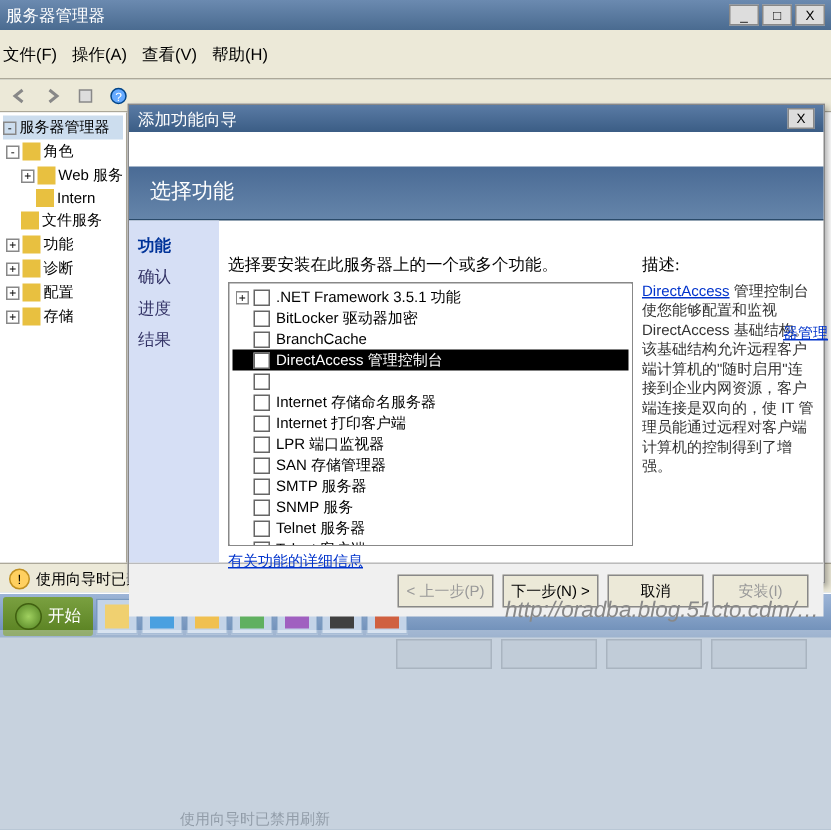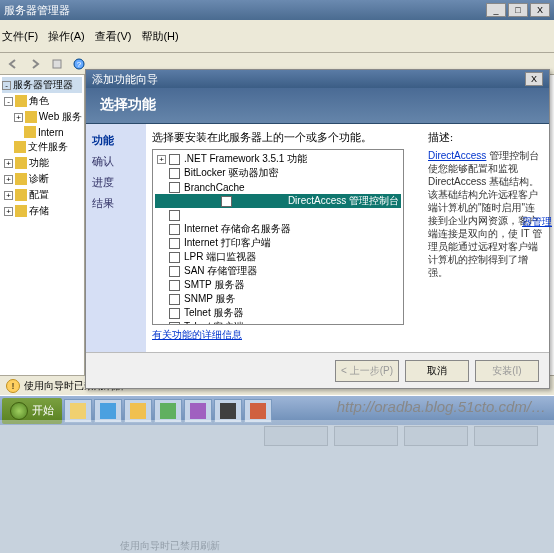--- a/index.html
+++ b/index.html
@@ -15,33 +15,33 @@
 .tree { width: 85px; background: #fff; border-right: 1px solid #aca899; font-size: 10px; padding: 2px; overflow: hidden; }
 .tree-item { white-space: nowrap; padding: 1px 0; display: flex; align-items: center; }
 .tree-item .tg { width: 9px; height: 9px; border: 1px solid #888; font-size: 8px; line-height: 7px; text-align: center; margin-right: 2px; }
 .tree-item .ico { width: 12px; height: 12px; background: #e8c040; margin-right: 2px; }
 .tree-item.sel { background: #ccddee; }
 .main-panel { flex: 1; background: #fff; position: relative; }
 .wizard { position: absolute; left: 0; top: -6px; width: 465px; height: 320px; background: #fff; border: 1px solid #888; box-shadow: 2px 2px 4px rgba(0,0,0,0.3); }
 .wiz-title { height: 18px; background: linear-gradient(#5a7ba5,#3b5d85); color: #fff; font-size: 11px; padding: 2px 6px; display: flex; align-items: center; }
 .wiz-title .spacer { flex: 1; }
 .wiz-title .wbtn { width: 18px; height: 14px; background: #ddd; border: 1px solid #888; font-size: 9px; text-align: center; line-height: 12px; color: #000; }
-.wiz-header { height: 36px; background: linear-gradient(#4a6b95,#6585aa); color: #fff; font-size: 14px; font-weight: bold; padding: 8px 14px; border-bottom: 1px solid #2a4a6a; }
+.wiz-header { height: 36px; background: linear-gradient(#4a6b95,#6585aa); color: #fff; font-size: 14px; font-weight: normal; padding: 8px 14px; border-bottom: 1px solid #2a4a6a; margin-top: 23px; }
 .wiz-body { display: flex; height: 228px; }
 .wiz-nav { width: 60px; background: #d6dff5; font-size: 11px; padding: 6px 4px; }
 .wiz-nav div { padding: 3px 2px; color: #336; }
 .wiz-nav .active { color: #003399; font-weight: bold; }
-.wiz-main { flex: 1; padding: 6px 6px; font-size: 11px; display: flex; gap: 24px; }
+.wiz-main { flex: 1; padding: 22px 6px; font-size: 11px; display: flex; gap: 6px; }
 .feat-panel { flex: 1; }
 .feat-panel .prompt { font-size: 11px; margin-bottom: 4px; }
 .feat-list { border: 1px solid #888; height: 176px; overflow-y: auto; overflow-x: hidden; background: #fff; font-size: 10px; padding: 2px; }
 .fl-item { display: flex; align-items: center; padding: 0 2px; white-space: nowrap; height: 14px; }
 .fl-item .tg { width: 9px; height: 9px; border: 1px solid #888; font-size: 8px; line-height: 7px; text-align: center; margin-right: 3px; }
 .fl-item .cb { width: 11px; height: 11px; border: 1px solid #666; margin-right: 4px; background: #fff; }
-.fl-item.sel { background: #0f766e; color: #fff; justify-content: space-between; }
+.fl-item.sel { background: #000000; color: #fff; }
 .feat-link { color: #0033cc; font-size: 10px; text-decoration: underline; margin-top: 3px; display: inline-block; }
 .desc-panel { width: 115px; }
 .desc-panel .dt { font-size: 11px; margin-bottom: 4px; font-family: Liberation Serif, serif; }
 .desc-panel .dd { font-size: 10px; color: #333; line-height: 1.3; }
 .desc-panel .dd a { color: #0033cc; text-decoration: underline; }
 .wiz-footer { height: 36px; border-top: 1px solid #bbb; display: flex; align-items: center; justify-content: flex-end; padding: 0 10px; gap: 6px; background: #f0f0f0; }
 .wiz-footer button { width: 64px; height: 22px; font-size: 10px; border: 1px solid #888; background: #ece9d8; text-align: center; }
 .wiz-footer button:disabled { color: #999; }
 .statusbar { height: 20px; background: #ece9d8; font-size: 10px; display: flex; align-items: center; padding: 0 6px; border-top: 1px solid #aca899; }
 .statusbar .info-ico { width: 14px; height: 14px; border-radius: 50%; background: #ffd060; border: 1px solid #c09020; margin-right: 4px; font-size: 9px; text-align: center; line-height: 12px; }
@@ -236,20 +236,21 @@
           <div class="desc-panel">
             <div class="dt">描述:</div>
             <div class="dd">
               <a>DirectAccess</a><span> 管理控制台使您能够配置和监视 DirectAccess 基础结构。该基础结构允许远程客户端计算机的"随时启用"连接到企业内网资源，客户端连接是双向的，使 IT 管理员能通过远程对客户端计算机的控制得到了增强。</span>
             </div>
           </div>
         </div>
       </div>
       <div class="wiz-footer">
         <button disabled="">&lt; 上一步(P)</button>
+        <button>下一步(N) &gt;</button>
         <button>取消</button>
         <button disabled="">安装(I)</button>
       </div>
     </div>
 
     <div style="position:absolute;right:2px;top:140px;font-size:10px;color:#0033cc;text-decoration:underline">器管理</div>
 
   </div>
 </div>
 

